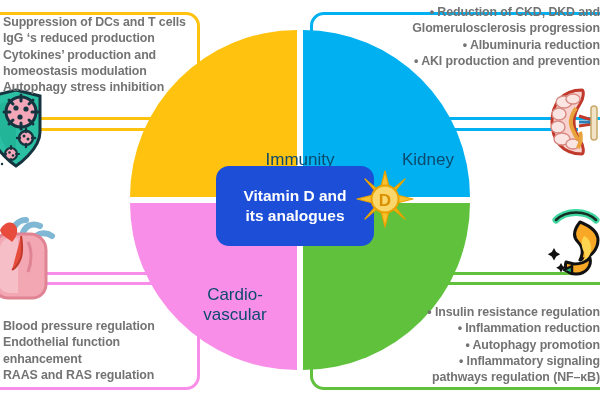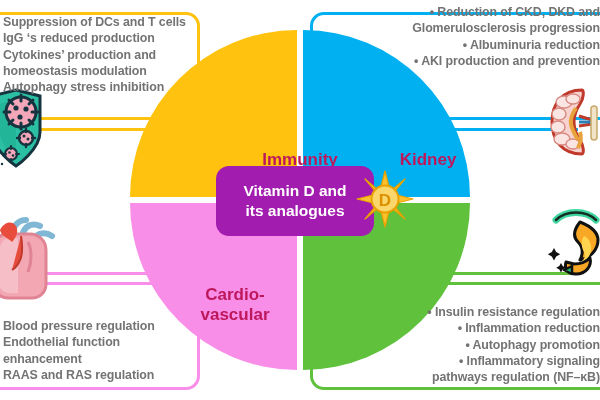--- a/index.html
+++ b/index.html
@@ -85,38 +85,38 @@
     background: #F98EE8;
     border-radius: 0 0 0 167px;
   }
   .quad-metabolism {
     left: 173px; top: 173px;
     background: #5FC13C;
     border-radius: 0 0 167px 0;
   }
   .quad-label {
     position: absolute;
-    color: #be185d;
-    font-weight: bold;
+    color: #0c4a6e;
+    font-weight: normal;
     font-size: 17px;
     line-height: 20px;
     text-align: center;
     width: 130px;
   }
   .ql-immunity { left: 170px; top: 120px; transform: translateX(-50%); }
   .ql-kidney   { left: 233px; top: 120px; }
   .ql-cardio   { left: 40px;  top: 238px; margin-top: 17px; }
   .ql-metabolism { left: 233px; top: 238px; }
 
   
   .badge {
     position: absolute;
     left: 216px; top: 166px;
-    width: 158px; height: 70px;
-    background: #a21caf;
+    width: 158px; height: 80px;
+    background: #1d4ed8;
     border-radius: 13px;
     display: flex;
     align-items: center;
     justify-content: center;
   }
   .badge-text {
     color: #ffffff;
     font-weight: bold;
     font-size: 15.5px;
     line-height: 20px;

